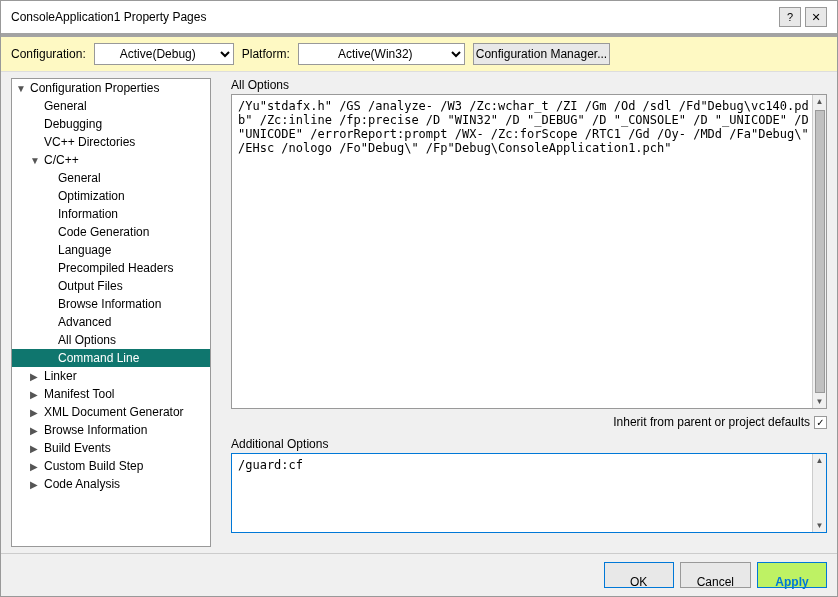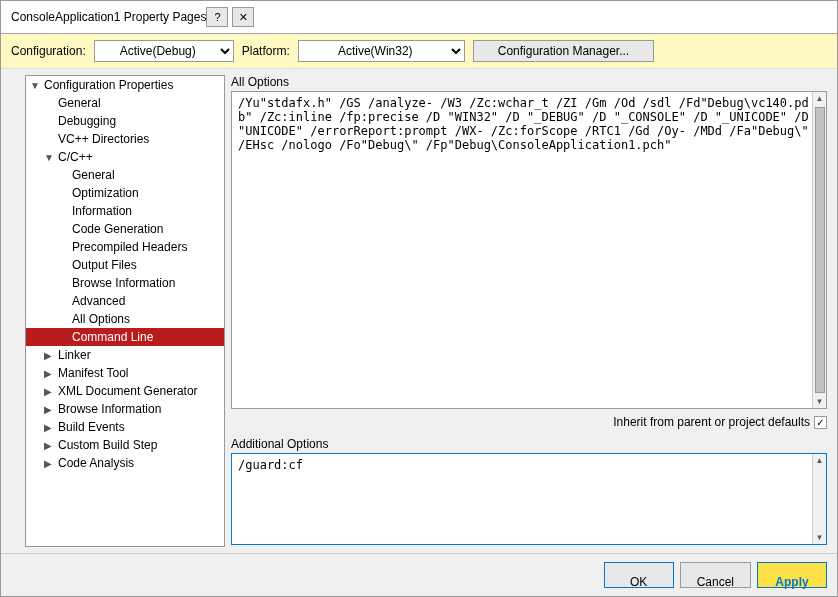--- a/index.html
+++ b/index.html
@@ -18,25 +18,25 @@
       width: 838px;
       height: 597px;
       background: #f0f0f0;
       border: 1px solid #999;
       display: flex;
       flex-direction: column;
       box-shadow: 2px 2px 8px rgba(0,0,0,0.3);
     }
     .title-bar {
       background: #fff;
-      border-bottom: 1px solid #a3a3a3;
+      border-bottom: 4px solid #a3a3a3;
       padding: 6px 10px;
       display: flex;
       align-items: center;
-      justify-content: flex-start;
+      justify-content: space-between;
       font-size: 12px;
       color: #000;
     }
     .title-bar-title {
       font-weight: normal;
     }
     .title-bar-controls {
       display: flex;
       gap: 4px;
     }
@@ -77,50 +77,49 @@
       width: 140px;
     }
     .config-select-platform {
       width: 167px;
     }
     .config-manager-btn {
       height: 22px;
       border: 1px solid #999;
       background: #e8e8e8;
       font-size: 12px;
-      padding: 0 24px;
+      padding: 0 2px;
       cursor: pointer;
       white-space: nowrap;
     }
     .main-area {
       display: flex;
       flex: 1;
       padding: 6px 10px;
-      gap: 6px;
+      gap: 20px;
       overflow: hidden;
-      margin-left: 14px;
     }
     .left-panel {
       width: 200px;
       min-width: 200px;
       border: 1px solid #999;
       background: #fff;
       overflow-y: auto;
       font-size: 12px;
     }
     .tree-item {
       display: flex;
       align-items: center;
       padding: 2px 4px;
       cursor: pointer;
       white-space: nowrap;
       user-select: none;
     }
     .tree-item.selected {
-      background: #b91c1c;
+      background: #0f766e;
       color: #fff;
     }
     .tree-item.selected .tree-arrow {
       color: #fff;
     }
     .tree-arrow {
       width: 14px;
       display: inline-block;
       font-size: 10px;
       color: #555;
@@ -187,21 +186,21 @@
       cursor: pointer;
     }
     .inherit-checkbox::after {
       content: '✓';
       font-size: 10px;
       color: #000;
     }
     .additional-options-box {
       border: 1px solid #0078d7;
       background: #fff;
-      height: 92px;
+      height: 80px;
       overflow: auto;
       position: relative;
     }
     .additional-options-text {
       padding: 4px 6px;
       font-size: 12px;
       font-family: monospace;
     }
     .bottom-bar {
       display: flex;
@@ -218,21 +217,21 @@
       background: #e8e8e8;
       font-size: 12px;
       padding: 12px 16px;
       cursor: pointer;
     }
     .bottom-btn.primary {
       border-color: #0078d7;
       background: #e8e8e8;
     }
     .bottom-btn.apply-btn {
-      background: #fde047;
+      background: #bef264;
       border-color: #0078d7;
       color: #0078d7;
       font-weight: bold;
     }
     .scrollbar-vert {
       position: absolute;
       right: 0;
       top: 0;
       bottom: 0;
       width: 14px;
@@ -329,20 +328,26 @@
         <div class="tree-item">
           <span class="tree-indent"></span>
           <span class="tree-indent"></span>
           <span class="tree-arrow leaf"></span>
           <span>Code Generation</span>
         </div>
         <div class="tree-item">
           <span class="tree-indent"></span>
           <span class="tree-indent"></span>
           <span class="tree-arrow leaf"></span>
+          <span>Language</span>
+        </div>
+        <div class="tree-item">
+          <span class="tree-indent"></span>
+          <span class="tree-indent"></span>
+          <span class="tree-arrow leaf"></span>
           <span>Precompiled Headers</span>
         </div>
         <div class="tree-item">
           <span class="tree-indent"></span>
           <span class="tree-indent"></span>
           <span class="tree-arrow leaf"></span>
           <span>Output Files</span>
         </div>
         <div class="tree-item">
           <span class="tree-indent"></span>

